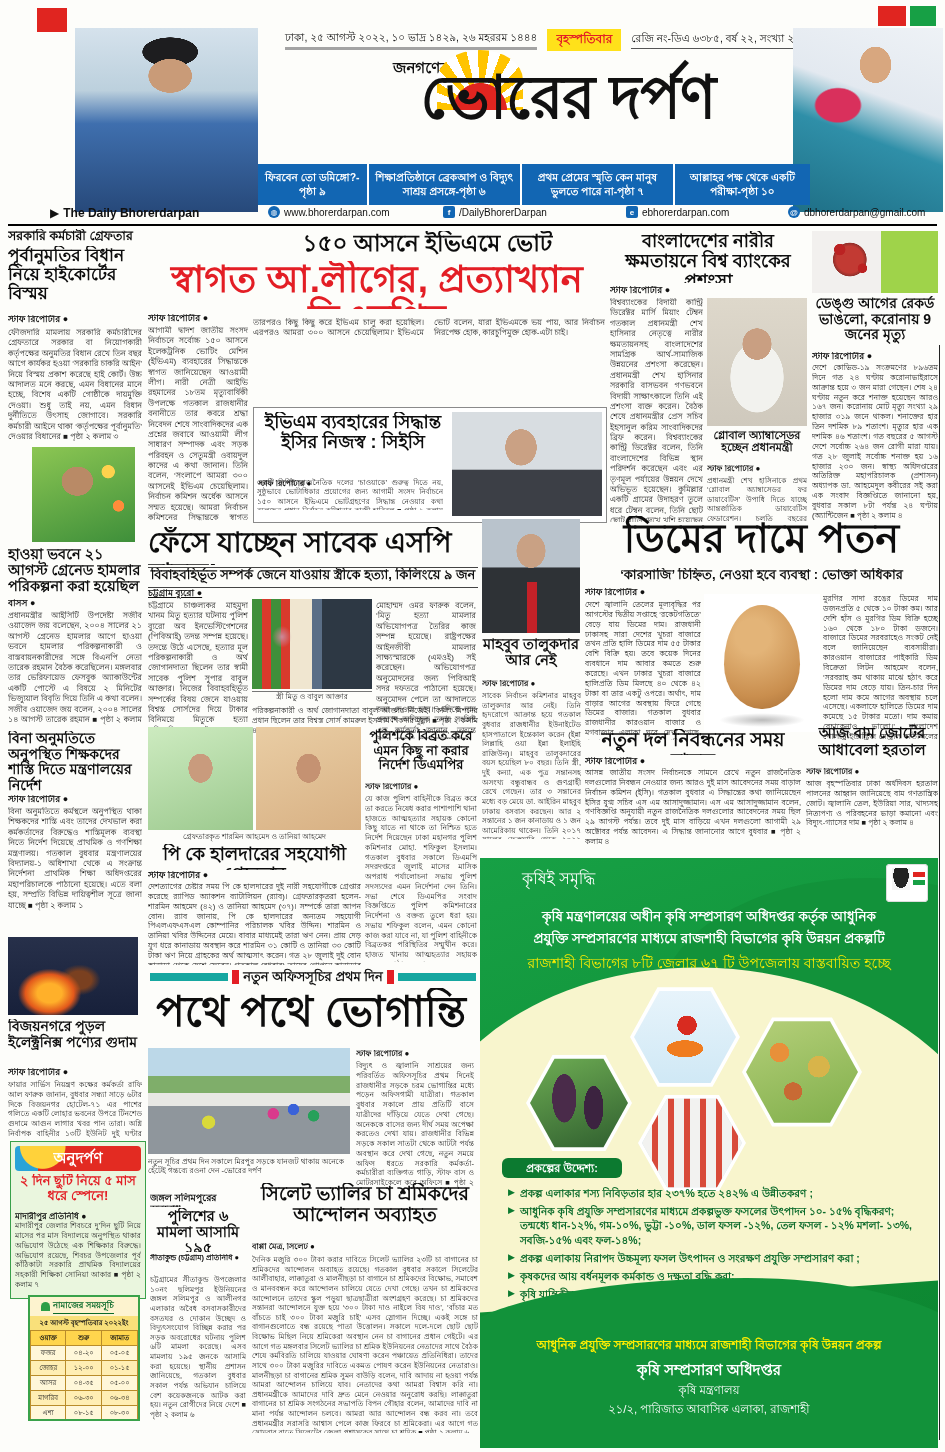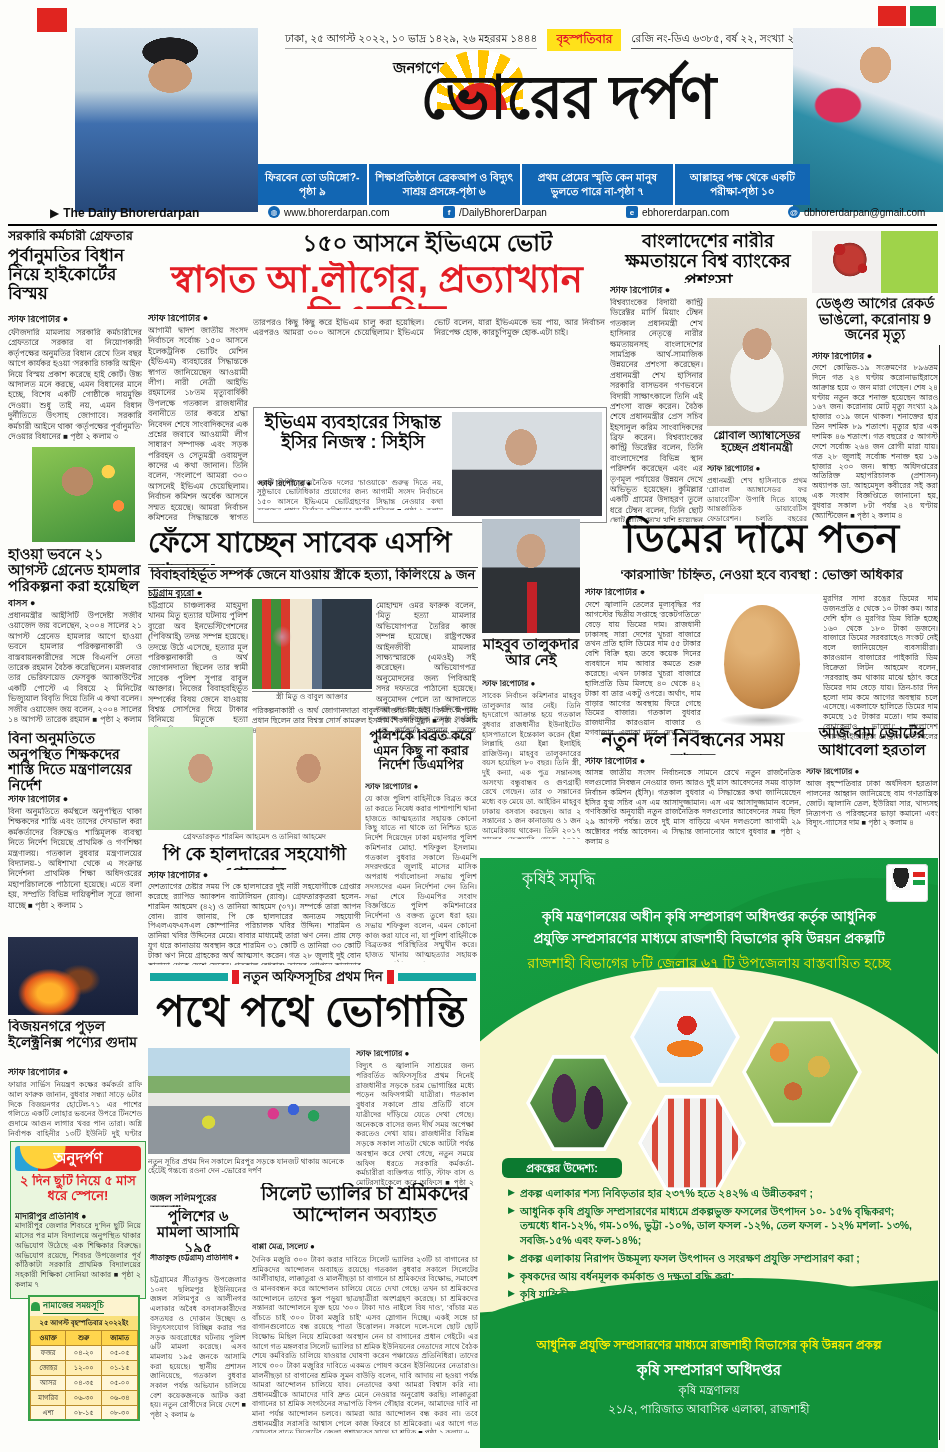--- a/index.html
+++ b/index.html
@@ -106,21 +106,21 @@
 </head>
 <body>
 
 <div id="page">
 
   <div class="abs" style="left:37px;top:8px;width:30px;height:24px;background:#e02520;"></div>
   <div class="abs" style="left:878px;top:6px;width:28px;height:20px;background:#e02520;"></div>
   <div class="abs" style="left:910px;top:6px;width:26px;height:20px;background:#17a045;"></div>
 
   <div id="dateline" class="abs" style="left:285px;top:30px;width:560px;height:20px;">
-    <span style="border-bottom:1px solid #a3a3a3;">ঢাকা, ২৫ আগস্ট ২০২২, ১০ ভাদ্র ১৪২৯, ২৬ মহররম ১৪৪৪</span>
+    <span style="border-bottom:3px solid #a3a3a3;">ঢাকা, ২৫ আগস্ট ২০২২, ১০ ভাদ্র ১৪২৯, ২৬ মহররম ১৪৪৪</span>
     <span id="daybadge">বৃহস্পতিবার</span>
     <span style="border-bottom:1px solid #555;">রেজি নং-ডিএ ৬৩৮৫, বর্ষ ২২, সংখ্যা ২২৬, পৃষ্ঠা ১২, মূল্য ৭ টাকা</span>
   </div>
 
   <div id="ph-coach" class="ph" style="left:75px;top:28px;width:183px;height:184px;"></div>
   <div id="ph-model" class="ph" style="left:793px;top:28px;width:150px;height:184px;"></div>
 
   <div class="abs" style="left:393px;top:56px;width:160px;font-size:15px;font-weight:bold;">জনগণের মুখপত্র</div>
   <div id="sun" class="abs" style="left:437px;top:50px;width:86px;height:60px;"></div>
   <div id="masttitle" class="abs" style="left:323px;top:68px;width:490px;height:100px;">ভোরের দর্পণ</div>
@@ -177,21 +177,21 @@
   <div class="abs bt" style="left:8px;top:1080px;width:134px;height:58px;font-size:7.5px;">ফায়ার সার্ভিস নিয়ন্ত্রণ কক্ষের কর্মকর্তা রাফি আল ফারুক জানান, বুধবার সন্ধ্যা সাড়ে ৬টার দিকে বিজয়নগর হোটেল-৭১ এর পাশের গলিতে একটি লোহার ভবনের উপরে টিনশেড গুদামে আগুন লাগার খবর পান তারা। অগ্নি নির্বাপক বাহিনীর ১৩টি ইউনিট দুই ঘণ্টার চেষ্টায় রাত সাড়ে ৮টার দিকে আগুন নিয়ন্ত্রণে আনতে সক্ষম হয়। বিজয়নগরে ■ পৃষ্ঠা ২ কলাম ৩</div>
 
   <div id="anudorpon" class="abs" style="left:10px;top:1141px;width:126px;height:148px;">
     <div id="anulogo">অনুদর্পণ</div>
     <div class="hl hl-red ctr" style="font-size:13px;height:38px;margin-top:3px;">২ দিন ছুটি নিয়ে ৫ মাস ধরে স্পেনে!</div>
     <div class="bl" style="font-size:8.5px;">মাদারীপুর প্রতিনিধি ●</div>
     <div class="bt" style="font-size:7.5px;height:84px;">মাদারীপুর জেলার শিবচরে দু’দিন ছুটি নিয়ে মাসের পর মাস বিদ্যালয়ে অনুপস্থিত থাকার অভিযোগ উঠেছে এক শিক্ষিকার বিরুদ্ধে। অভিযোগ রয়েছে, শিবচর উপজেলার পূর্ব কাঁঠিকাটা সরকারি প্রাথমিক বিদ্যালয়ের সহকারী শিক্ষিকা সোনিয়া আকার ■ পৃষ্ঠা ২ কলাম ৭</div>
   </div>
 
   <div id="prayerbox" class="abs" style="left:28px;top:1295px;width:108px;height:122px;">
-    <div style="display:flex;align-items:center;gap:3px;padding:2px 1px;">
+    <div style="display:flex;align-items:center;gap:3px;padding:2px 11px;">
       <span style="width:9px;height:9px;background:radial-gradient(circle at 50% 20%,#2d9e46 0 45%,transparent 46%),linear-gradient(#2d9e46,#2d9e46);border-radius:50% 50% 0 0;flex:none;"></span>
       <span style="font-weight:bold;font-size:8.5px;color:#0b6b2b;border-bottom:1px solid #0b6b2b;">নামাজের সময়সূচি</span>
     </div>
     <div class="ctr" style="background:#f9e07a;font-weight:bold;padding:1px 0;">২৫ আগস্ট বৃহস্পতিবার ২০২২ইং</div>
     <table>
       <tbody>
           <tr>
         <th>ওয়াক্ত</th>
         <th>শুরু</th>
         <th>জামাত</th>

